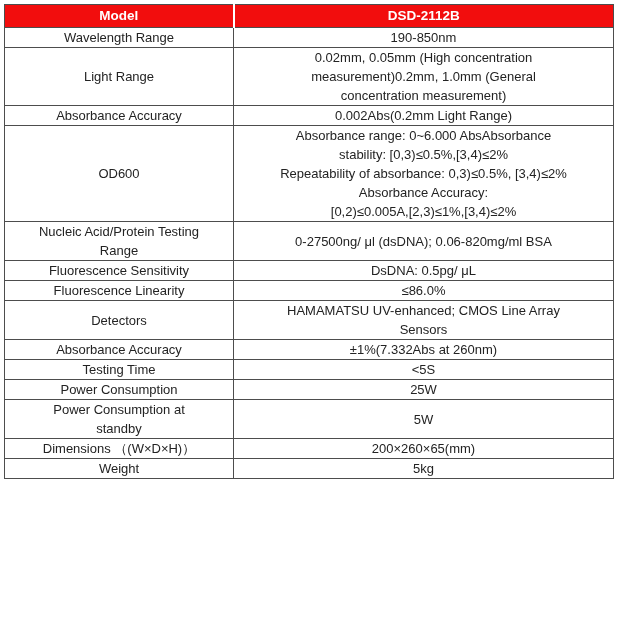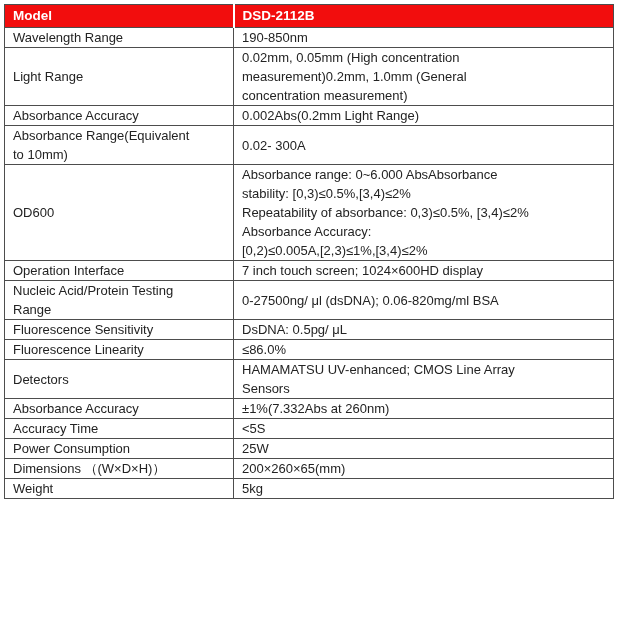--- a/index.html
+++ b/index.html
@@ -17,21 +17,21 @@
     border-collapse: collapse;
     table-layout: fixed;
   }
   th, td {
     border: 1px solid #4d4d4d;
     padding: 0 8px;
     font-size: 13px;
     line-height: 19px;
     color: #232323;
     vertical-align: middle;
-    text-align: left;
+    text-align: center;
     white-space: pre-line;
     overflow: hidden;
   }
   col.c-label { width: 229px; }
   col.c-value { width: 380px; }
   th {
     background: #f20d0d;
     color: #ffffff;
     font-weight: bold;
     font-size: 13.5px;
@@ -67,35 +67,26 @@
         <td class="label-cell">Light Range</td>
         <td class="value-cell">0.02mm, 0.05mm (High concentration
 measurement)0.2mm, 1.0mm (General
 concentration measurement)</td>
       </tr>
       <tr class="r-single">
         <td class="label-cell">Absorbance Accuracy</td>
         <td class="value-cell">0.002Abs(0.2mm Light Range)</td>
       </tr>
       <tr>
-        <td class="label-cell">Absorbance Range(Equivalent
-to 10mm)</td>
-        <td class="value-cell">0.02- 300A</td>
-      </tr>
-      <tr>
         <td class="label-cell">OD600</td>
         <td class="value-cell">Absorbance range: 0~6.000 AbsAbsorbance
 stability: [0,3)≤0.5%,[3,4)≤2%
 Repeatability of absorbance: 0,3)≤0.5%, [3,4)≤2%
 Absorbance Accuracy:
 [0,2)≤0.005A,[2,3)≤1%,[3,4)≤2%</td>
-      </tr>
-      <tr class="r-single">
-        <td class="label-cell">Operation Interface</td>
-        <td class="value-cell">7 inch touch screen; 1024×600HD display</td>
       </tr>
       <tr>
         <td class="label-cell">Nucleic Acid/Protein Testing
 Range</td>
         <td class="value-cell">0-27500ng/ μl (dsDNA); 0.06-820mg/ml BSA</td>
       </tr>
       <tr class="r-single">
         <td class="label-cell">Fluorescence Sensitivity</td>
         <td class="value-cell">DsDNA: 0.5pg/ μL</td>
       </tr>
@@ -106,26 +97,31 @@
       <tr>
         <td class="label-cell">Detectors</td>
         <td class="value-cell">HAMAMATSU UV-enhanced; CMOS Line Array
 Sensors</td>
       </tr>
       <tr class="r-single">
         <td class="label-cell">Absorbance Accuracy</td>
         <td class="value-cell">±1%(7.332Abs at 260nm)</td>
       </tr>
       <tr class="r-single">
-        <td class="label-cell">Accuracy Time</td>
+        <td class="label-cell">Testing Time</td>
         <td class="value-cell">&lt;5S</td>
       </tr>
       <tr class="r-single">
         <td class="label-cell">Power Consumption</td>
         <td class="value-cell">25W</td>
+      </tr>
+      <tr>
+        <td class="label-cell">Power Consumption at
+standby</td>
+        <td class="value-cell">5W</td>
       </tr>
       <tr class="r-single">
         <td class="label-cell">Dimensions （(W×D×H)）</td>
         <td class="value-cell">200×260×65(mm)</td>
       </tr>
       <tr class="r-single">
         <td class="label-cell">Weight</td>
         <td class="value-cell">5kg</td>
       </tr>
     </tbody>

